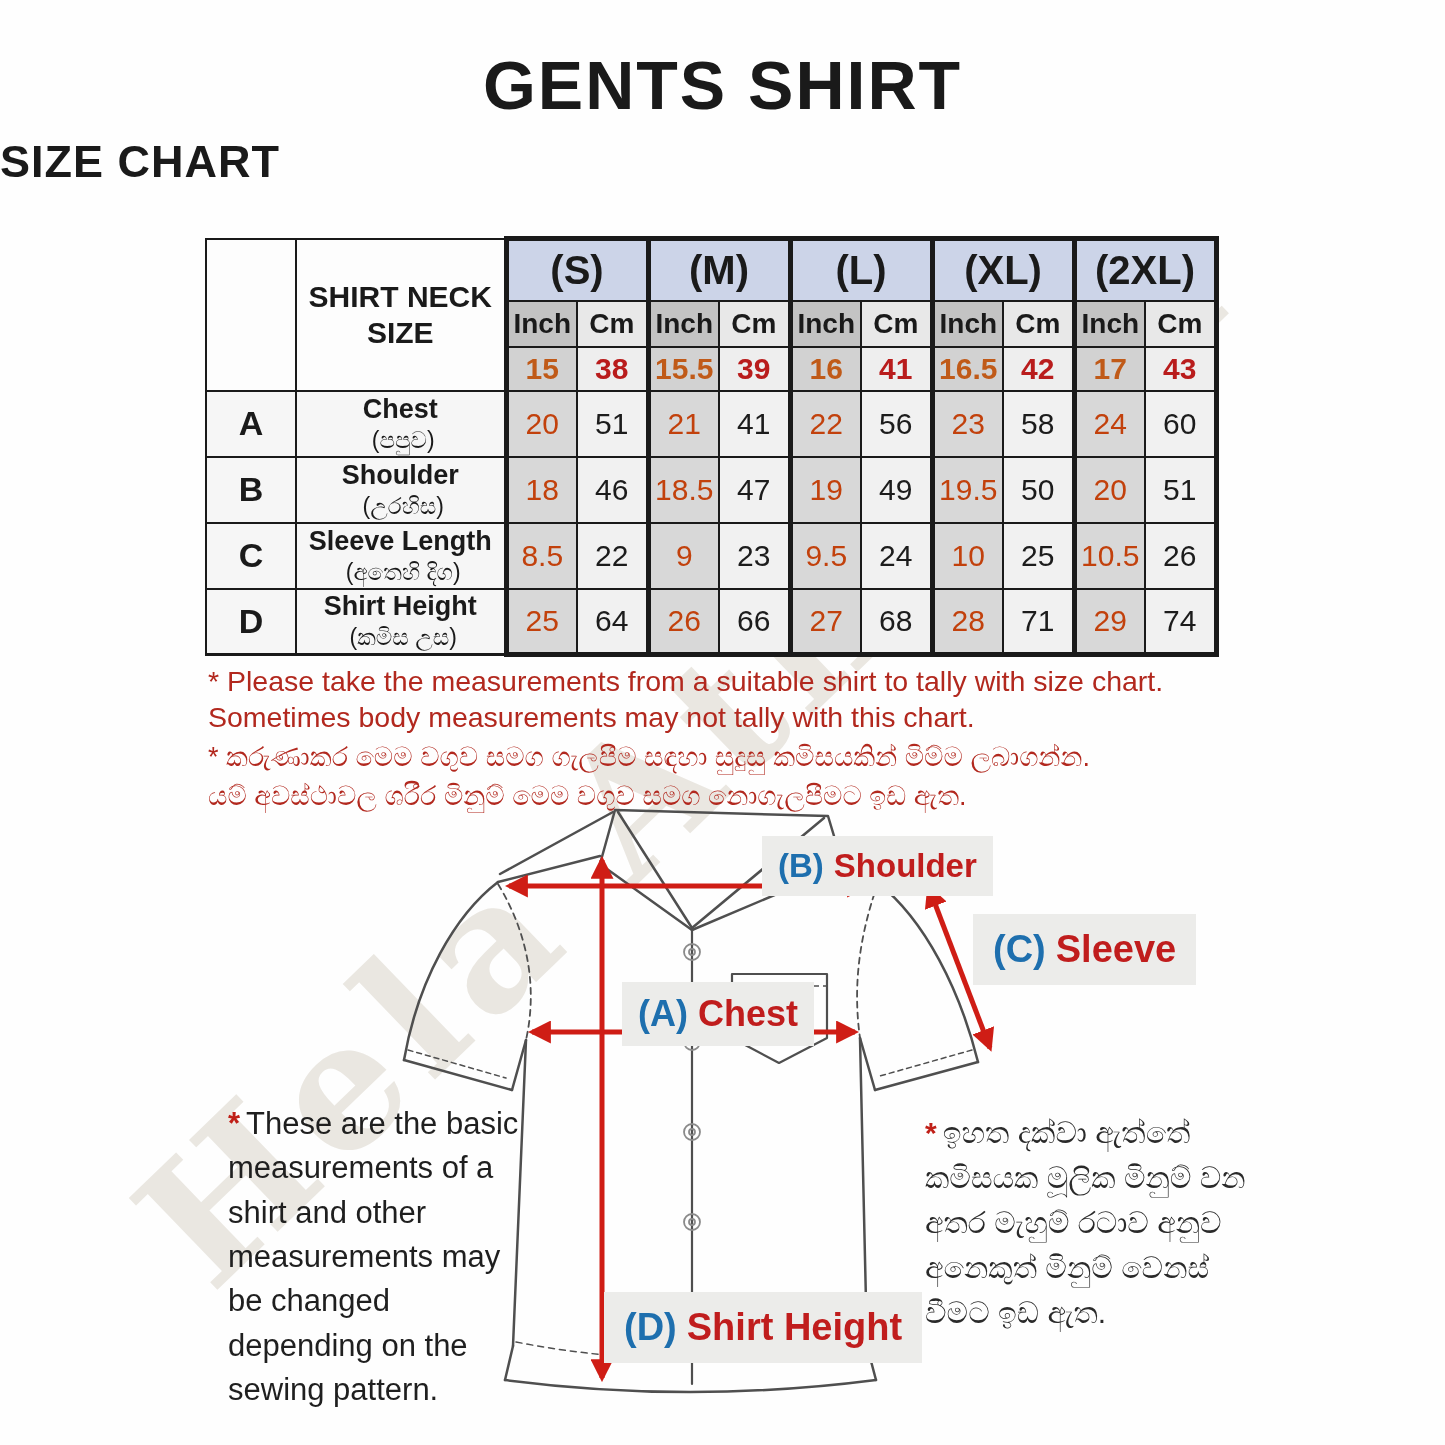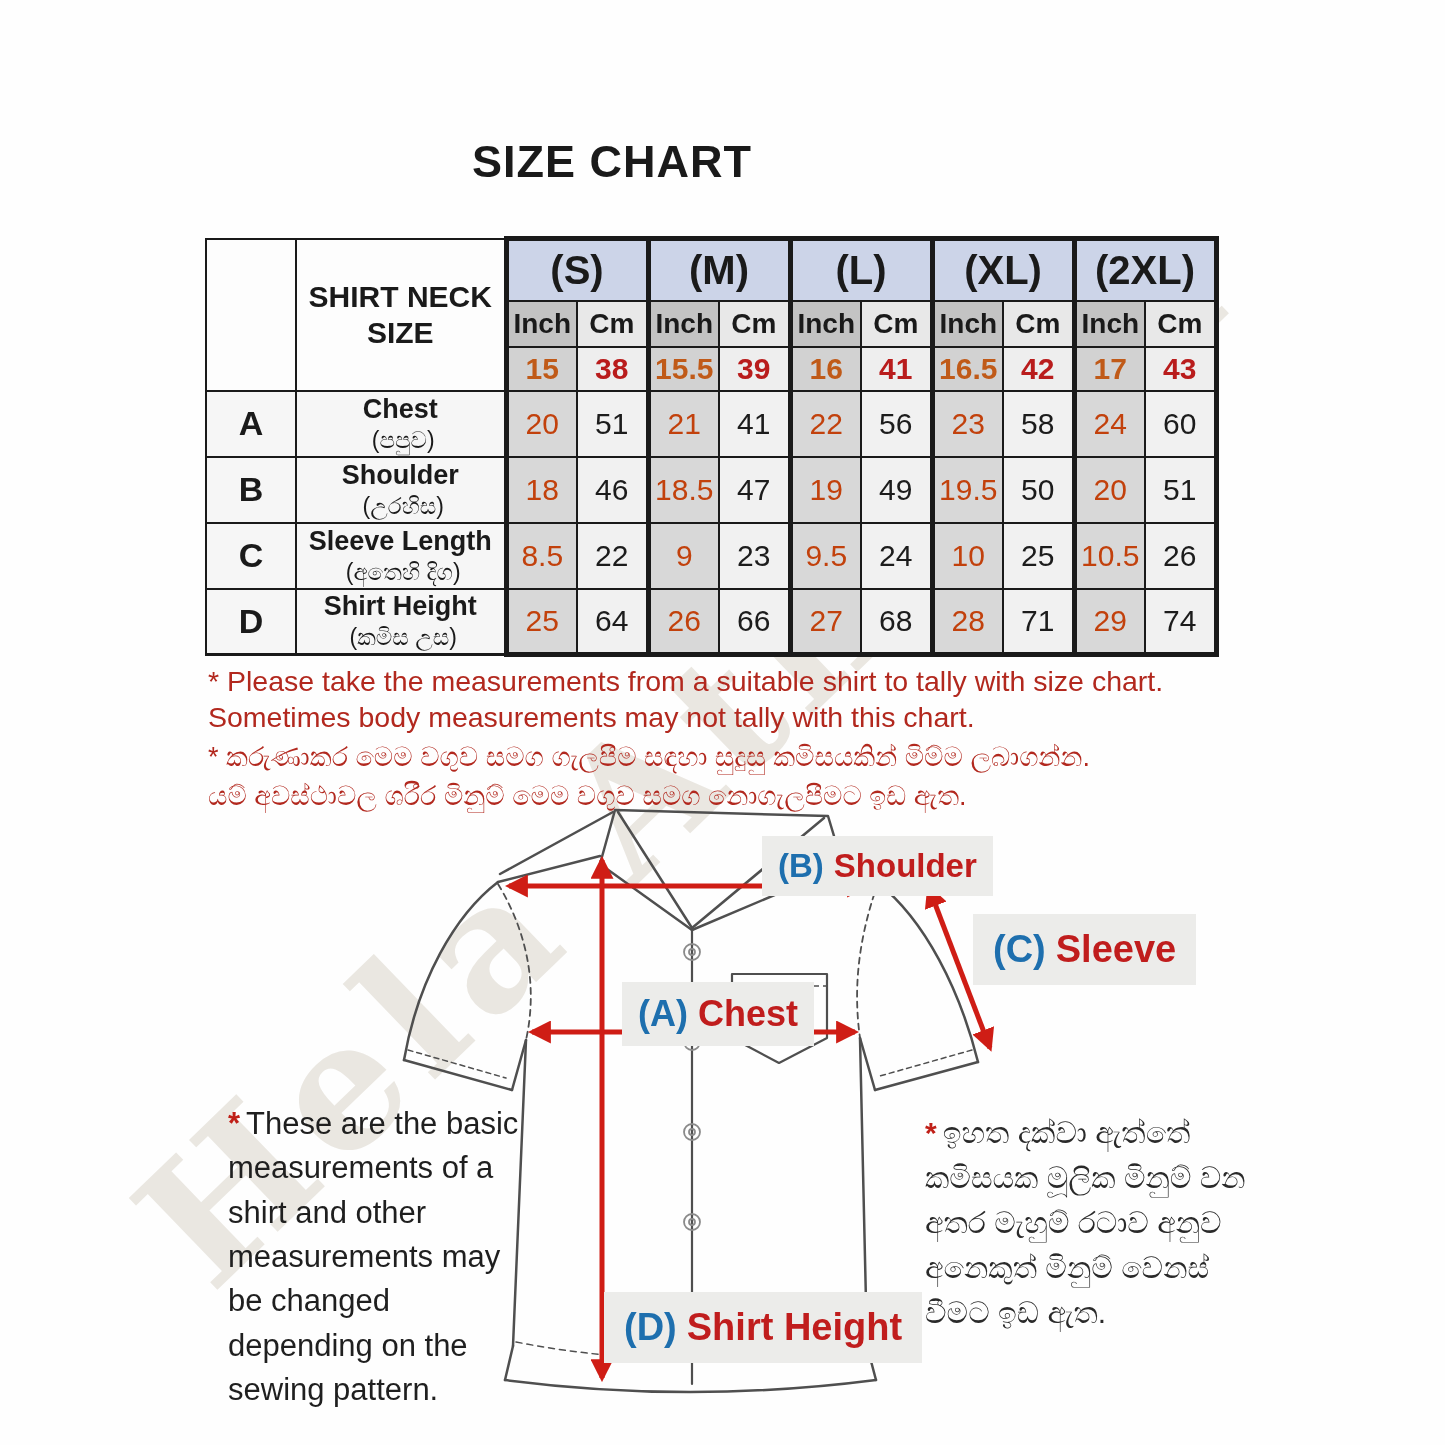--- a/index.html
+++ b/index.html
@@ -7,21 +7,21 @@
         font-family:"Liberation Sans",sans-serif;color:#1a1a1a;}
 
   
   .watermark{position:absolute;left:240px;top:1120px;font-family:"DejaVu Serif",serif;
              font-size:175px;font-weight:bold;color:#eae7e1;letter-spacing:14px;white-space:nowrap;
              transform:rotate(-44deg);transform-origin:left bottom;z-index:0;}
 
   
   .title{position:absolute;top:46px;left:0;width:1445px;text-align:center;
          font-size:68px;font-weight:bold;letter-spacing:2px;z-index:2;}
-  .subtitle{position:absolute;top:136px;left:0;width:1224px;text-align:center;
+  .subtitle{position:absolute;top:136px;left:0;width:1224px;text-align:left;
             font-size:45px;font-weight:bold;letter-spacing:1px;z-index:2;}
 
   
   .tbl-wrap{position:absolute;left:205px;top:236px;z-index:2;}
   table.size-table{border-collapse:collapse;table-layout:fixed;width:1010px;background:#fff;}
   .size-table td,.size-table th{border:2px solid #1a1a1a;text-align:center;vertical-align:middle;
                                 padding:0;overflow:hidden;}
   .r-size{height:62px;} .r-unit{height:46px;margin-left:36px;} .r-neck{height:44px;} .r-data{height:66px;}
   th.size{background:#ccd4e8;font-size:40px;font-weight:bold;border-top-width:5px;
           border-left-width:5px;}
@@ -64,20 +64,21 @@
             font-size:30px;line-height:1.5;color:#2a2a2a;}
   .red-star{color:#c02018;font-weight:bold;margin-right:6px;}
 </style>
 </head>
 <body>
 
 <div class="page">
 
   <div class="watermark">Hela Athkam</div>
 
+  <div class="title">GENTS SHIRT</div>
   <div class="subtitle">SIZE CHART</div>
 
   <div class="tbl-wrap">
   <table class="size-table">
     <colgroup>
       <col style="width:90px">
           <col style="width:210px">
       <col style="width:71px">
           <col style="width:71px">
           <col style="width:71px">

